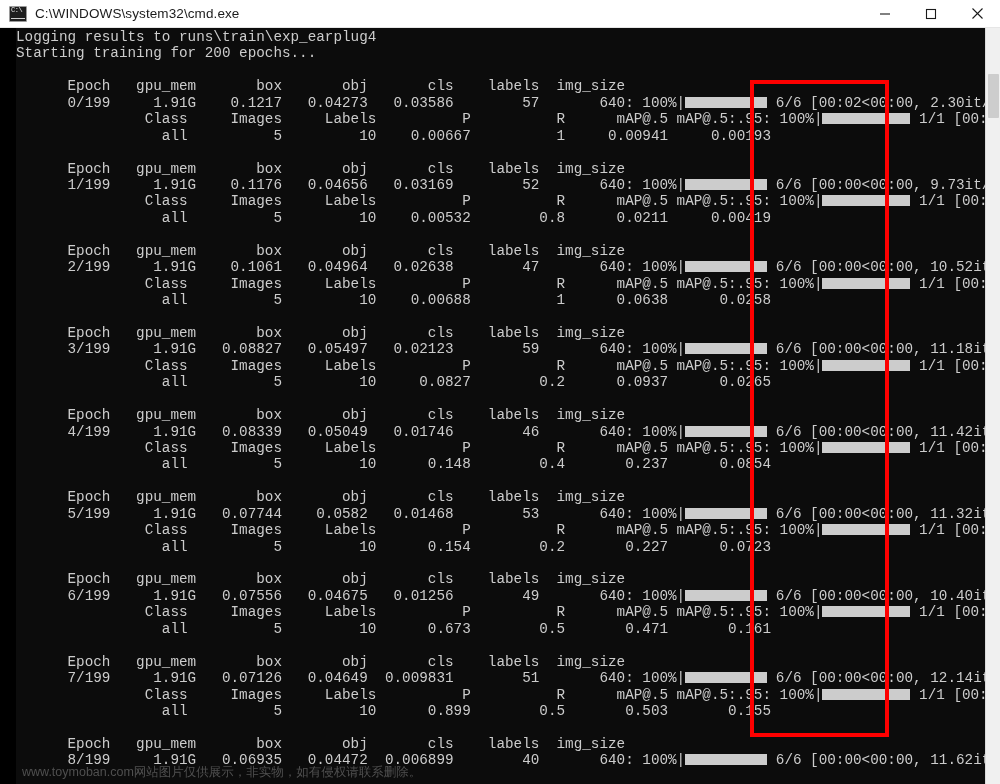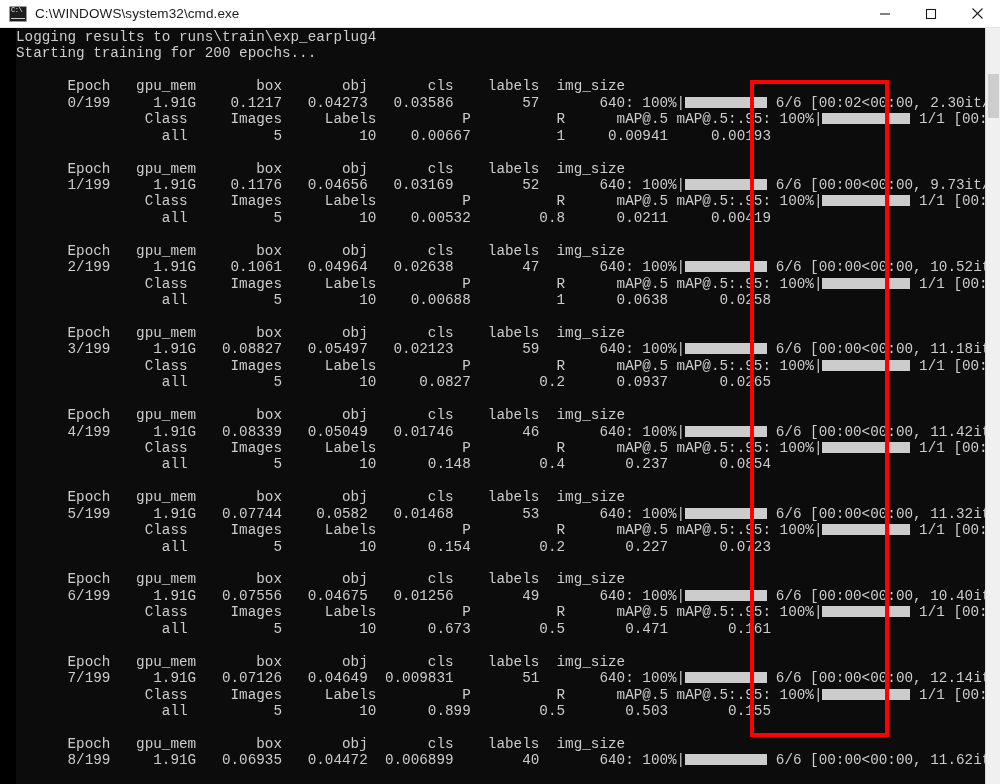--- a/index.html
+++ b/index.html
@@ -165,15 +165,16 @@
   <div class="console">
     <div class="console-text" id="console-text"><span class="line">Logging results to runs\train\exp_earplug4</span><span class="line">Starting training for 200 epochs...</span><span class="line">&nbsp;</span><span class="line">      Epoch   gpu_mem       box       obj       cls    labels  img_size</span><span class="line">      0/199     1.91G    0.1217   0.04273   0.03586        57       640: 100%|<span class="bar" style="width:82px"></span> 6/6 [00:02&lt;00:00, 2.30it/s]</span><span class="line">               Class     Images     Labels          P          R      mAP@.5 mAP@.5:.95: 100%|<span class="bar" style="width:88px"></span> 1/1 [00:00&lt;00:</span><span class="line">                 all          5         10    0.00667          1     0.00941     0.00193</span><span class="line">&nbsp;</span><span class="line">      Epoch   gpu_mem       box       obj       cls    labels  img_size</span><span class="line">      1/199     1.91G    0.1176   0.04656   0.03169        52       640: 100%|<span class="bar" style="width:82px"></span> 6/6 [00:00&lt;00:00, 9.73it/s]</span><span class="line">               Class     Images     Labels          P          R      mAP@.5 mAP@.5:.95: 100%|<span class="bar" style="width:88px"></span> 1/1 [00:00&lt;00:</span><span class="line">                 all          5         10    0.00532        0.8      0.0211     0.00419</span><span class="line">&nbsp;</span><span class="line">      Epoch   gpu_mem       box       obj       cls    labels  img_size</span><span class="line">      2/199     1.91G    0.1061   0.04964   0.02638        47       640: 100%|<span class="bar" style="width:82px"></span> 6/6 [00:00&lt;00:00, 10.52it/s]</span><span class="line">               Class     Images     Labels          P          R      mAP@.5 mAP@.5:.95: 100%|<span class="bar" style="width:88px"></span> 1/1 [00:00&lt;00:</span><span class="line">                 all          5         10    0.00688          1      0.0638      0.0258</span><span class="line">&nbsp;</span><span class="line">      Epoch   gpu_mem       box       obj       cls    labels  img_size</span><span class="line">      3/199     1.91G   0.08827   0.05497   0.02123        59       640: 100%|<span class="bar" style="width:82px"></span> 6/6 [00:00&lt;00:00, 11.18it/s]</span><span class="line">               Class     Images     Labels          P          R      mAP@.5 mAP@.5:.95: 100%|<span class="bar" style="width:88px"></span> 1/1 [00:00&lt;00:</span><span class="line">                 all          5         10     0.0827        0.2      0.0937      0.0265</span><span class="line">&nbsp;</span><span class="line">      Epoch   gpu_mem       box       obj       cls    labels  img_size</span><span class="line">      4/199     1.91G   0.08339   0.05049   0.01746        46       640: 100%|<span class="bar" style="width:82px"></span> 6/6 [00:00&lt;00:00, 11.42it/s]</span><span class="line">               Class     Images     Labels          P          R      mAP@.5 mAP@.5:.95: 100%|<span class="bar" style="width:88px"></span> 1/1 [00:00&lt;00:</span><span class="line">                 all          5         10      0.148        0.4       0.237      0.0854</span><span class="line">&nbsp;</span><span class="line">      Epoch   gpu_mem       box       obj       cls    labels  img_size</span><span class="line">      5/199     1.91G   0.07744    0.0582   0.01468        53       640: 100%|<span class="bar" style="width:82px"></span> 6/6 [00:00&lt;00:00, 11.32it/s]</span><span class="line">               Class     Images     Labels          P          R      mAP@.5 mAP@.5:.95: 100%|<span class="bar" style="width:88px"></span> 1/1 [00:00&lt;00:</span><span class="line">                 all          5         10      0.154        0.2       0.227      0.0723</span><span class="line">&nbsp;</span><span class="line">      Epoch   gpu_mem       box       obj       cls    labels  img_size</span><span class="line">      6/199     1.91G   0.07556   0.04675   0.01256        49       640: 100%|<span class="bar" style="width:82px"></span> 6/6 [00:00&lt;00:00, 10.40it/s]</span><span class="line">               Class     Images     Labels          P          R      mAP@.5 mAP@.5:.95: 100%|<span class="bar" style="width:88px"></span> 1/1 [00:00&lt;00:</span><span class="line">                 all          5         10      0.673        0.5       0.471       0.161</span><span class="line">&nbsp;</span><span class="line">      Epoch   gpu_mem       box       obj       cls    labels  img_size</span><span class="line">      7/199     1.91G   0.07126   0.04649  0.009831        51       640: 100%|<span class="bar" style="width:82px"></span> 6/6 [00:00&lt;00:00, 12.14it/s]</span><span class="line">               Class     Images     Labels          P          R      mAP@.5 mAP@.5:.95: 100%|<span class="bar" style="width:88px"></span> 1/1 [00:00&lt;00:</span><span class="line">                 all          5         10      0.899        0.5       0.503       0.155</span><span class="line">&nbsp;</span><span class="line">      Epoch   gpu_mem       box       obj       cls    labels  img_size</span><span class="line">      8/199     1.91G   0.06935   0.04472  0.006899        40       640: 100%|<span class="bar" style="width:82px"></span> 6/6 [00:00&lt;00:00, 11.62it/s]</span></div>
   </div>
 
   <div class="scrollbar">
     <div class="scroll-thumb"></div>
   </div>
 
   <div class="annot-rect" id="annot-rect" style="left: 750px; top: 80px; width: 139px; height: 657px; border-color: rgb(254, 0, 0);"></div>
 
+  <div class="wm-bottom">www.toymoban.com网站图片仅供展示，非实物，如有侵权请联系删除。</div>
   <div class="wm-csdn">CSDN @kv1830</div>
 
 </div>
 
 </body></html>

